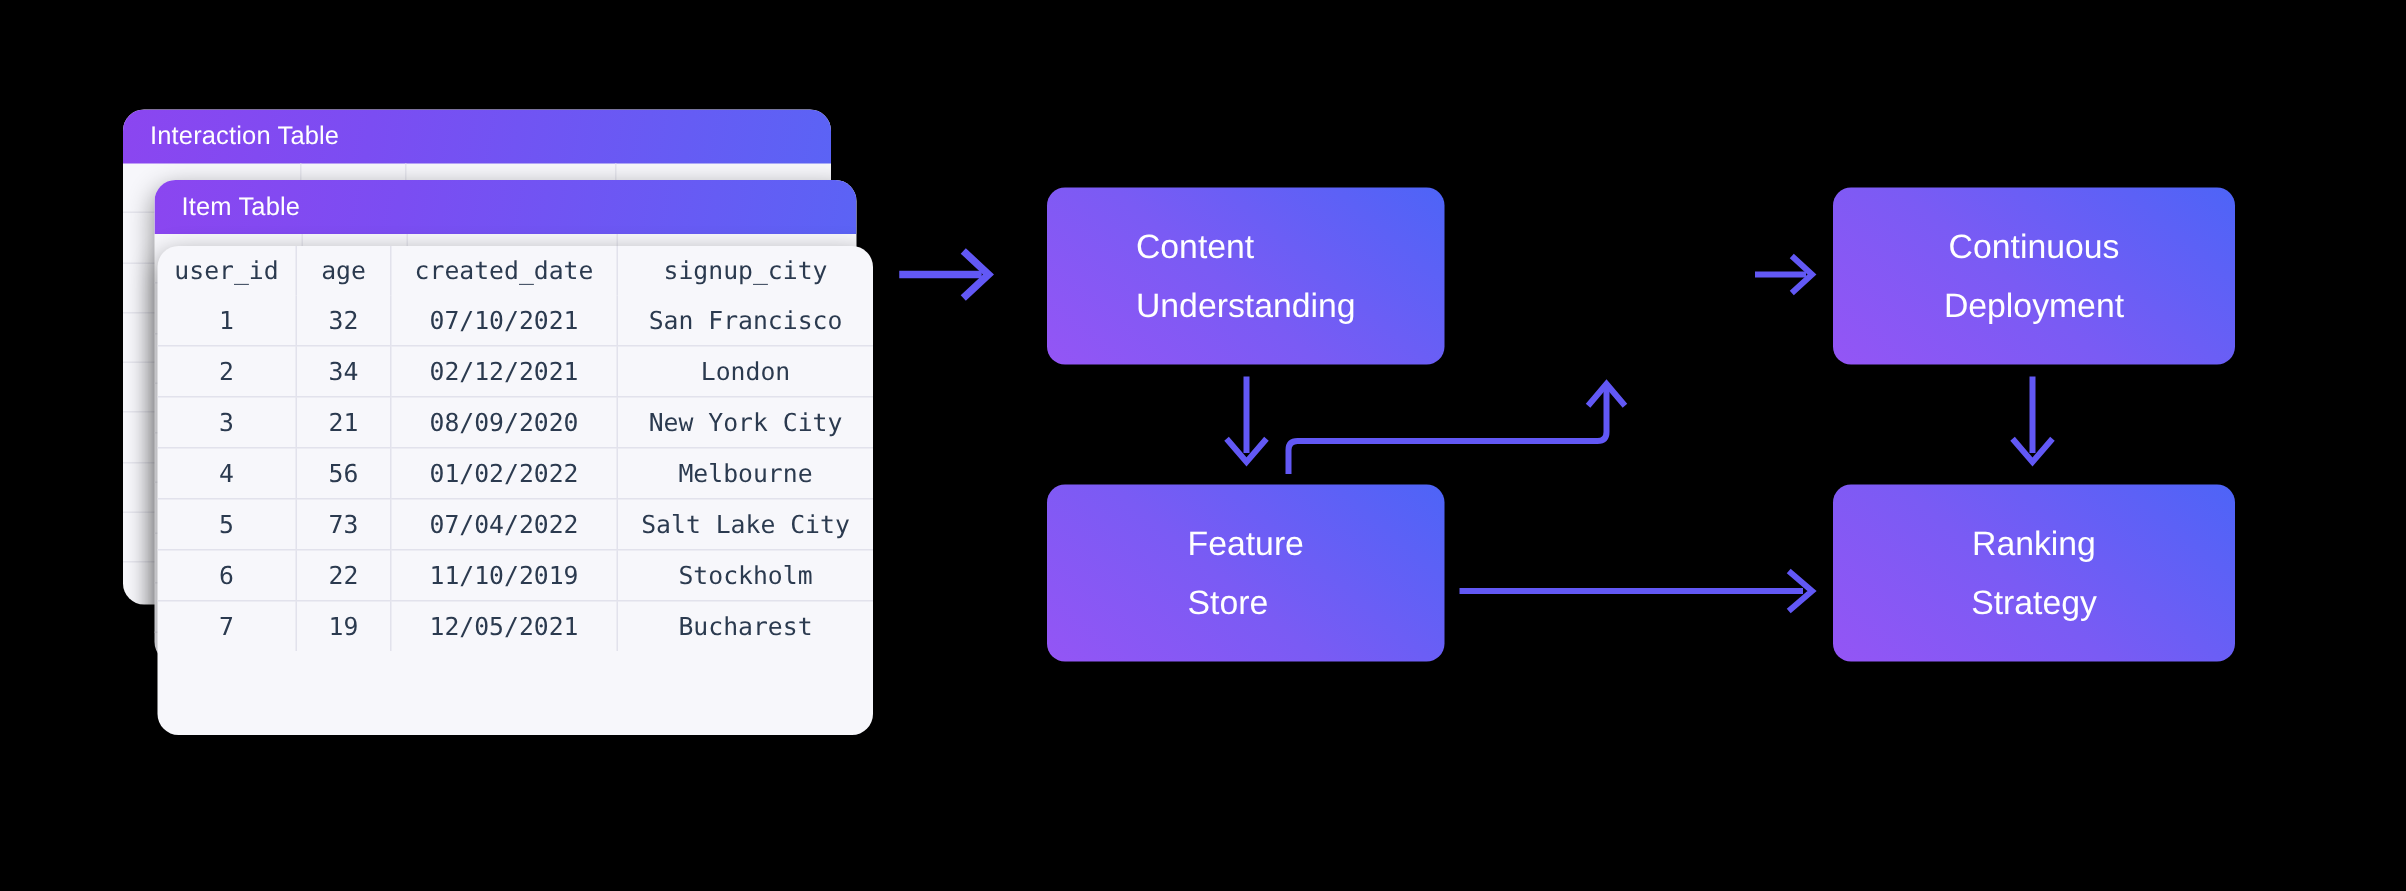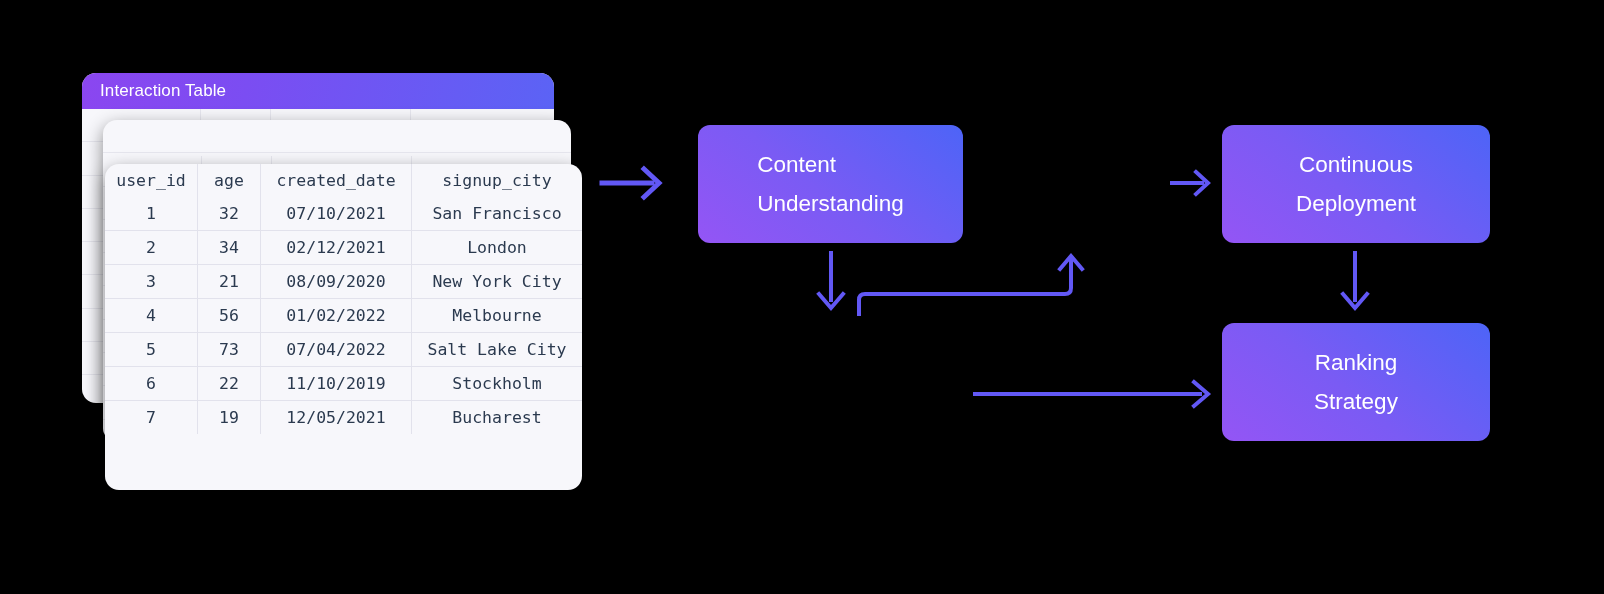--- a/index.html
+++ b/index.html
@@ -121,20 +121,23 @@
       <div class="ghost-row"></div>
         <div class="ghost-row"></div>
         <div class="ghost-row"></div>
       <div class="ghost-row"></div>
         <div class="ghost-row"></div>
         <div class="ghost-row"></div>
     </div>
   </div>
 
   <div class="tbl-card" id="card-item">
+    <div class="tbl-card-header">
+      <span>Item Table</span>
+    </div>
     <div class="ghost-cols">
       <div class="ghost-col" style="left:98px"></div>
       <div class="ghost-col" style="left:168px"></div>
       <div class="ghost-col" style="left:308px"></div>
     </div>
     <div class="ghost-rows">
       <div class="ghost-row"></div>
         <div class="ghost-row"></div>
         <div class="ghost-row"></div>
       <div class="ghost-row"></div>
@@ -215,20 +218,24 @@
     <span class="lbl">Content
 Understanding</span>
   </div>
 
 
   <div class="node center" id="node-deploy">
     <span class="lbl">Continuous
 Deployment</span>
   </div>
 
+  <div class="node" id="node-feature">
+    <span class="lbl">Feature
+Store</span>
+  </div>
 
   <div class="node center" id="node-ranking">
     <span class="lbl">Ranking
 Strategy</span>
   </div>
 
   <svg class="conn" id="c-ml-deploy" viewBox="0 0 48 42" fill="none" xmlns="http://www.w3.org/2000/svg">
     <path d="M4 21 H34" stroke="#6258F5" stroke-width="4" stroke-linecap="square"></path>
     <path d="M28 10 L40 21 L28 32" stroke="#6258F5" stroke-width="4" fill="none" stroke-linecap="square"></path>
   </svg>

